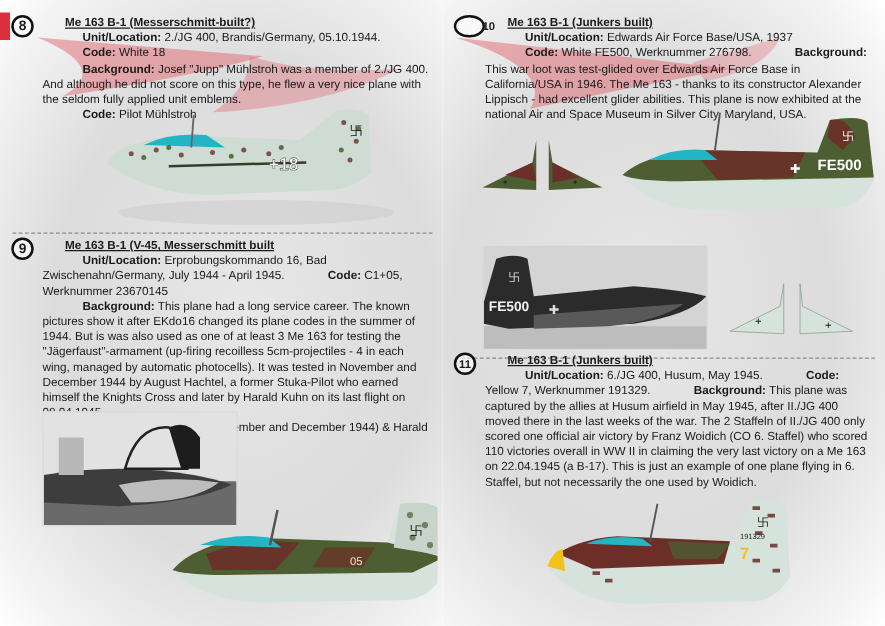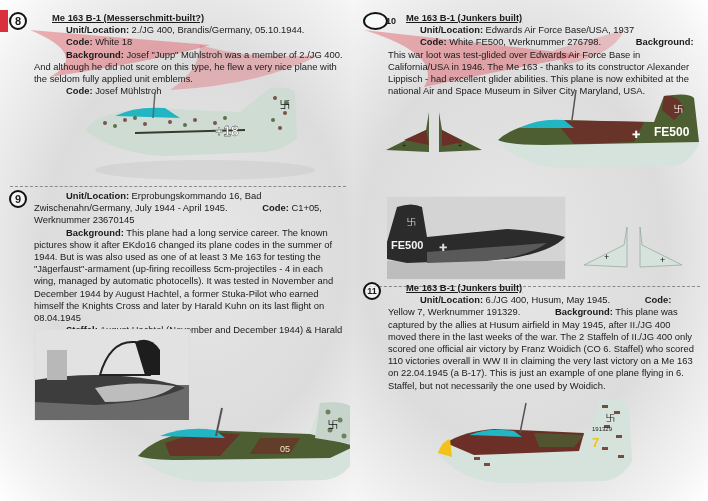--- a/index.html
+++ b/index.html
@@ -36,21 +36,21 @@
   <svg class="swoosh" style="left:20px;top:15px" width="300" height="75" viewBox="0 0 300 75">
     <path d="M10 15 L190 30 Q140 45 30 62 Q70 40 10 15 Z" fill="#e05a63" opacity="0.45"></path>
     <path d="M180 30 Q230 45 300 40 Q240 70 150 75 Q180 55 180 30 Z" fill="#e05a63" opacity="0.35"></path>
   </svg>
 
   <div class="entry" style="left:34px;top:12px;width:312px;">
     <span class="num">8</span>
     <span class="title">Me 163 B-1 (Messerschmitt-built?)</span>
     <b>Unit/Location:</b><span> 2./JG 400, Brandis/Germany, 05.10.1944. </span><b>Code:</b><span> White 18</span><br>
     <b>Background:</b><span> Josef "Jupp" Mühlstroh was a member of 2./JG 400. And although he did not score on this type, he flew a very nice plane with the seldom fully applied unit emblems.</span><br>
-    <b>Code:</b><span> Josef Mühlstroh</span>
+    <b>Code:</b><span> Pilot Mühlstroh</span>
   </div>
 
   <svg class="swoosh" style="left:75px;top:78px" width="250" height="105" viewBox="0 0 250 105">
     <ellipse cx="130" cy="92" rx="110" ry="10" fill="#c9c9c9" opacity="0.5"></ellipse>
     <path d="M10 52 Q20 35 70 30 L165 34 L195 10 Q215 8 220 14 L222 60 Q210 72 190 74 L90 78 Q40 76 10 52 Z" fill="#cfdcd3"></path>
     <path d="M40 38 Q60 28 90 30 L105 40 Z" fill="#22b5c4"></path>
     <path d="M80 14 L78 40" stroke="#666" stroke-width="1.5"></path>
     <g fill="#6e3a35" opacity="0.85">
       <circle cx="30" cy="45" r="2"></circle>
         <circle cx="50" cy="42" r="2"></circle>
@@ -72,20 +72,21 @@
     </g>
     <path d="M60 55 L170 52" stroke="#3a3a2a" stroke-width="2"></path>
     <text x="205" y="30" font-size="10" font-family="DejaVu Sans, sans-serif" fill="#111">卐</text>
     <text x="140" y="58" font-size="14" font-weight="bold" font-family="Liberation Sans, sans-serif" fill="#fff" stroke="#111" stroke-width="0.3">+18</text>
   </svg>
 
   <div class="divider" style="left:10px;top:186px;width:336px;"></div>
 
   <div class="entry" style="left:34px;top:190px;width:312px;">
     <span class="num">9</span>
+    <span class="title">Me 163 B-1 (V-45, Messerschmitt built</span>
     <b>Unit/Location:</b><span> Erprobungskommando 16, Bad Zwischenahn/Germany, July 1944 - April 1945. </span><b>Code:</b><span> C1+05, Werknummer 23670145</span><br>
     <b>Background:</b><span> This plane had a long service career. The known pictures show it after EKdo16 changed its plane codes in the summer of 1944. But is was also used as one of at least 3 Me 163 for testing the "Jägerfaust"-armament (up-firing recoilless 5cm-projectiles - 4 in each wing, managed by automatic photocells). It was tested in November and December 1944 by August Hachtel, a former Stuka-Pilot who earned himself the Knights Cross and later by Harald Kuhn on its last flight on 08.04.1945</span><br>
     <b>Staffel:</b><span> August Hachtel (November and December 1944) &amp; Harald Kuhn (08.04.1945)</span>
   </div>
 
   <div class="photo" style="left:34px;top:329px;width:156px;height:92px;background:#d8d8d8;">
     <svg width="156" height="92" viewBox="0 0 156 92">
       <rect width="156" height="92" fill="#e2e2e2"></rect>
       <rect y="55" width="156" height="37" fill="#6a6a6a"></rect>
       <path d="M0 50 Q60 40 120 50 Q145 55 150 58 Q120 72 60 75 L0 72 Z" fill="#3d3d3d"></path>

